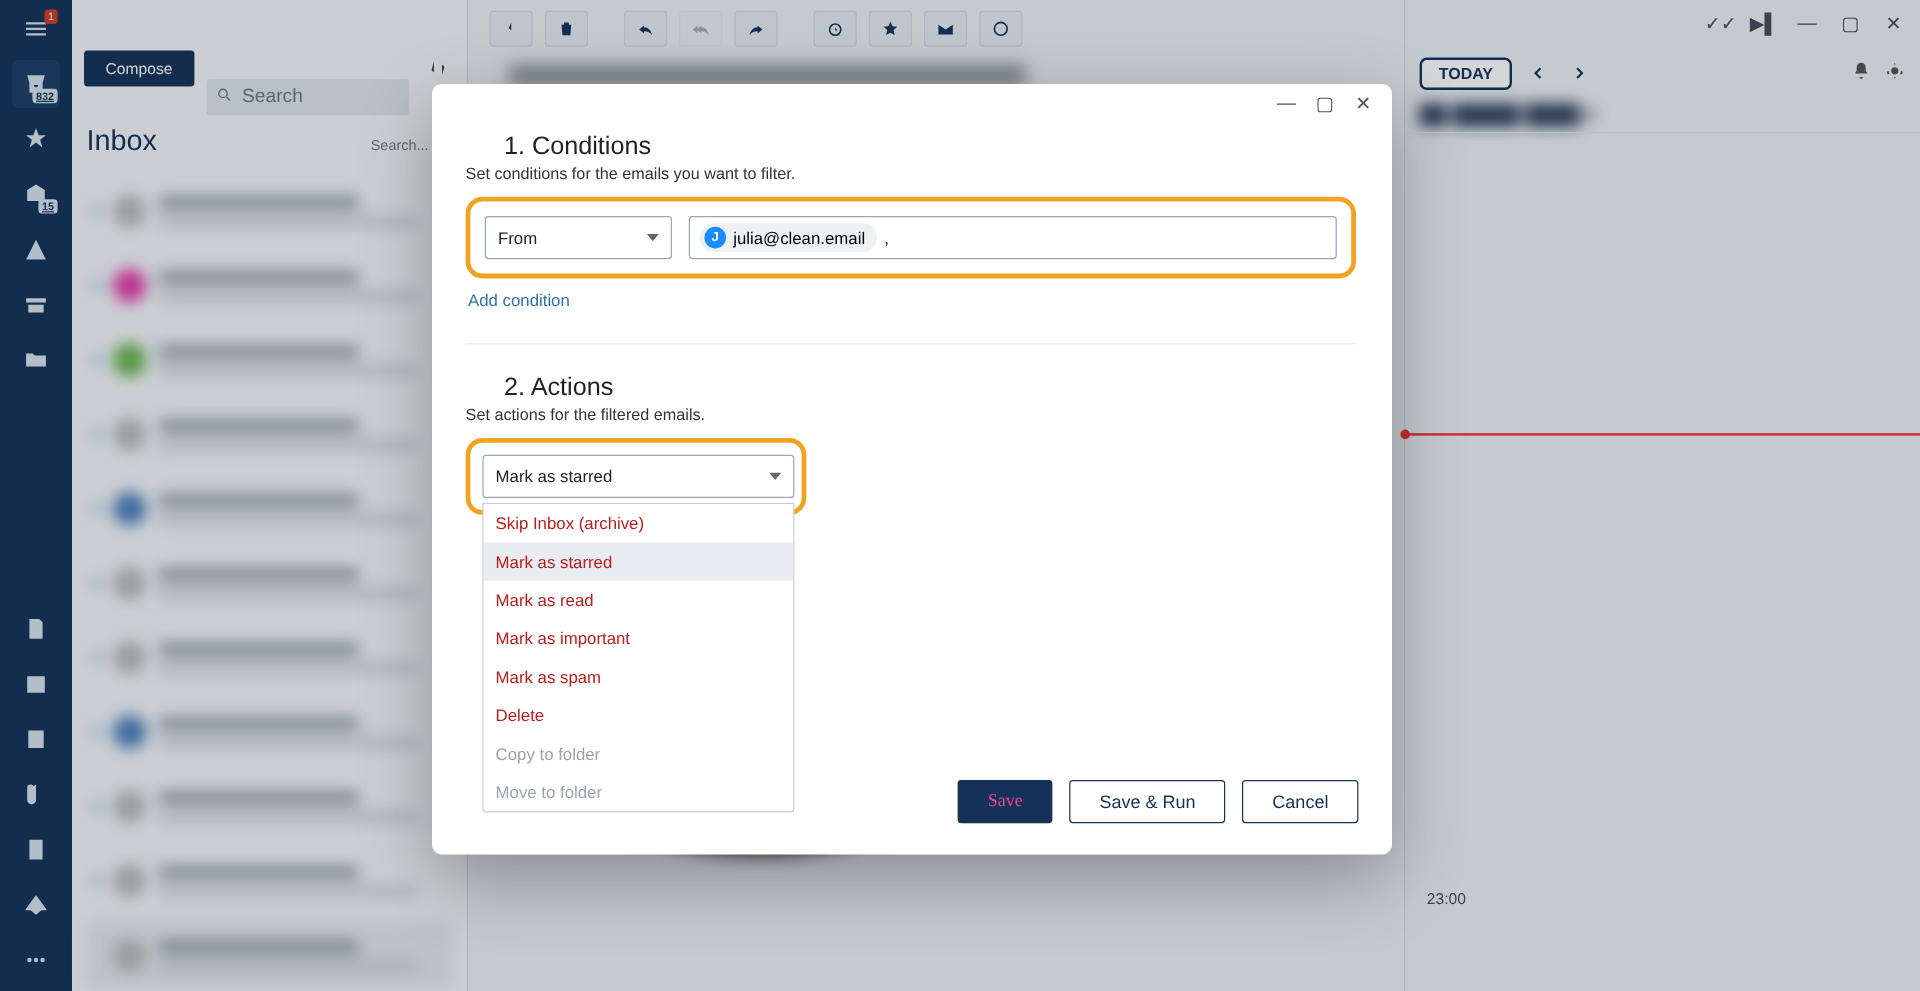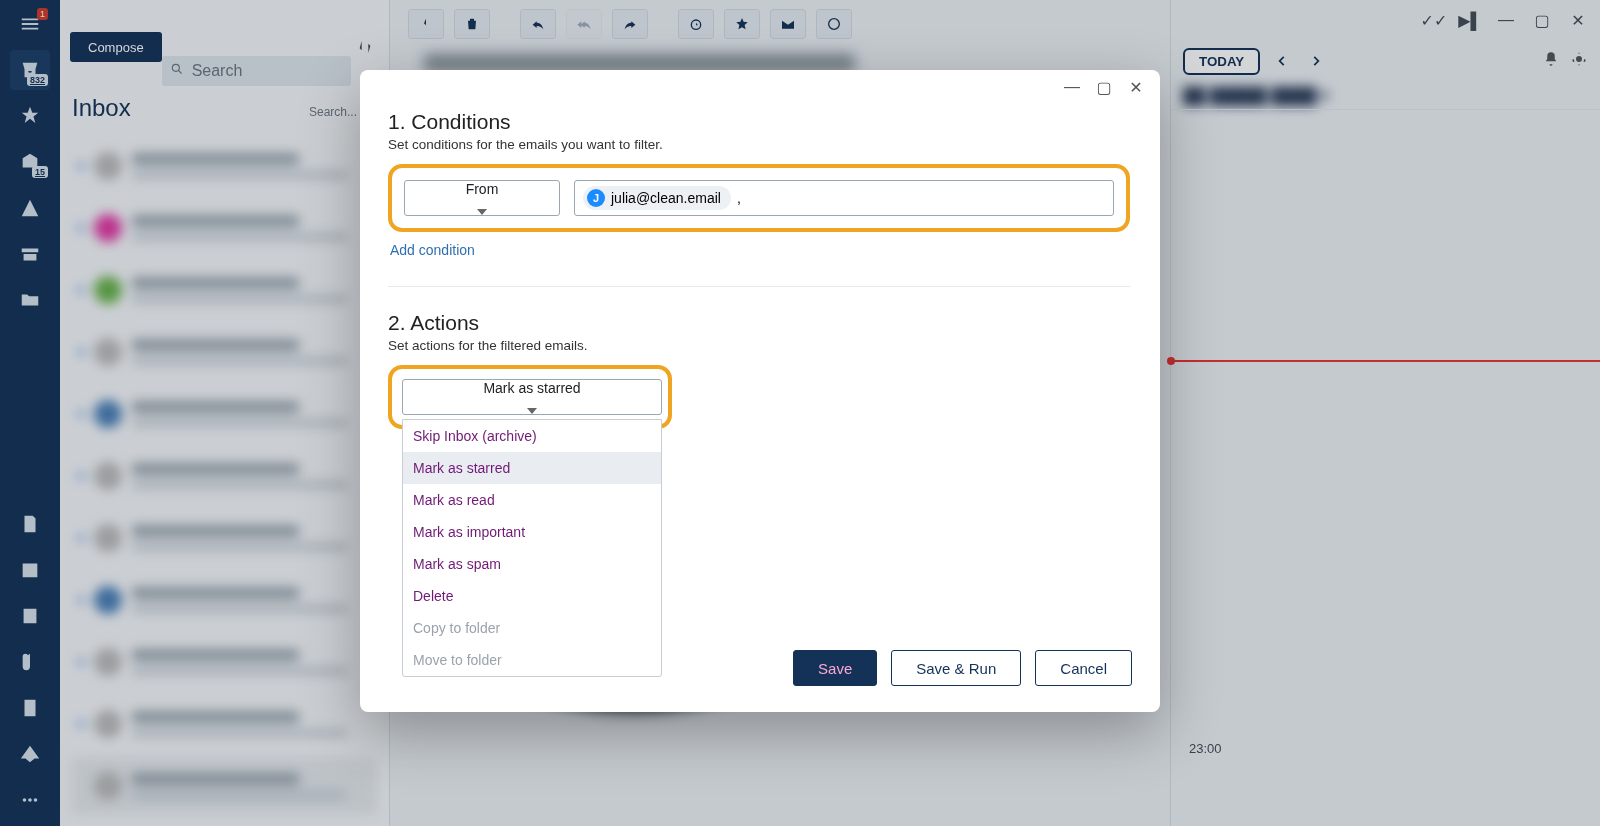--- a/index.html
+++ b/index.html
@@ -26,21 +26,21 @@
   .app{position:absolute;inset:0;display:flex;filter:blur(0px);}
   .sidebar{width:60px;background:var(--navy);display:flex;flex-direction:column;align-items:center;padding-top:4px;color:#d9e3ee;gap:6px;}
   .side-ico{width:40px;height:40px;display:flex;align-items:center;justify-content:center;position:relative;border-radius:4px;}
   .side-ico svg{width:22px;height:22px;fill:#d9e3ee;}
   .side-ico.active{background:var(--navy2);}
   .badge{position:absolute;top:4px;right:2px;background:var(--red);color:#fff;font-size:9px;border-radius:3px;padding:0 3px;line-height:12px;}
   .badge-box{position:absolute;bottom:4px;right:2px;background:#d9e3ee;color:var(--navy);font-size:9px;border-radius:3px;padding:0 3px;line-height:12px;font-weight:600;text-decoration:underline;}
   .side-bottom{margin-top:auto;display:flex;flex-direction:column;align-items:center;gap:6px;margin-bottom:6px;}
 
   .left-pane{width:330px;background:#f6f8fb;display:flex;flex-direction:column;border-right:1px solid #d5dde6;}
-  .top-row{display:flex;align-items:center;padding:8px 10px 2px 10px;}
+  .top-row{display:flex;gap:10px;align-items:center;padding:18px 10px 2px 10px;}
   .compose{background:var(--navy);color:#fff;border:none;height:30px;padding:0 18px;border-radius:3px;font-size:13px;}
   .search{flex:1;height:30px;background:#dfe6ed;border:none;border-radius:3px;display:flex;align-items:center;padding:0 8px;gap:8px;color:#6b7782;margin-top:48px;}
   .search svg{width:14px;height:14px;fill:#6b7782;}
   .sort{width:28px;height:28px;display:flex;align-items:center;justify-content:center;}
   .inbox-head{display:flex;align-items:baseline;justify-content:space-between;padding:6px 12px 4px 12px;}
   .inbox-title{color:var(--navy);font-size:24px;font-weight:400;}
   .sync{font-size:12px;color:#6d7a86;display:flex;align-items:center;gap:6px;}
   .msg-list{flex:1;overflow:hidden;filter:blur(6px);padding:6px 4px;}
   .msg{height:56px;margin:6px 8px;border-radius:3px;display:flex;align-items:center;gap:10px;padding:0 6px;}
   .msg .dot{width:6px;height:6px;border-radius:50%;background:#3d7bd1;flex-shrink:0;}
@@ -72,44 +72,44 @@
   .cal-body{flex:1;position:relative;border-top:1px solid #e1e7ee;}
   .cal-redline{position:absolute;left:0;right:0;top:250px;height:2px;background:#e33;}
   .cal-redline::before{content:"";position:absolute;left:-4px;top:-3px;width:8px;height:8px;border-radius:50%;background:#e33;}
   .cal-time{position:absolute;left:18px;bottom:70px;font-size:13px;color:#454c55;}
 
   
   .dialog{position:absolute;left:360px;top:70px;width:800px;height:642px;background:#fff;border-radius:8px;box-shadow:var(--shadow);z-index:500;display:flex;flex-direction:column;padding:0;}
   .dlg-titlebar{height:34px;display:flex;justify-content:flex-end;align-items:center;gap:16px;padding-right:16px;color:#555;}
   .dlg-titlebar span{width:16px;height:16px;display:flex;align-items:center;justify-content:center;cursor:pointer;}
   .dlg-body{padding:0 30px 0 28px;display:flex;flex-direction:column;gap:0;}
-  .sec-title{font-size:21px;color:#222;font-weight:400;margin-top:6px;}
+  .sec-title{font-size:21px;color:#222;font-weight:400;margin-top:6px;margin-left:32px;}
   .sec-sub{font-size:13.5px;color:#333;margin-top:3px;margin-bottom:12px;}
 
   .hl-box{border:4px solid var(--highlight);border-radius:14px;padding:12px 12px;}
   .cond-row{display:flex;gap:14px;align-items:center;}
-  .select{width:156px;height:36px;border:1px solid var(--border-dark);border-radius:3px;display:flex;align-items:center;justify-content:space-between;padding:0 10px;font-size:14px;color:#222;position:relative;background:#fff;flex-direction:column;}
+  .select{width:156px;height:36px;border:1px solid var(--border-dark);border-radius:3px;display:flex;align-items:center;justify-content:space-between;padding:0 10px;font-size:14px;color:#222;position:relative;background:#fff;}
   .select.wide{width:260px;}
   .select .caret{width:0;height:0;border-left:5px solid transparent;border-right:5px solid transparent;border-top:6px solid #666;}
   .chip-input{flex:1;height:36px;border:1px solid var(--border-dark);border-radius:3px;display:flex;align-items:center;padding:0 8px;gap:6px;font-size:14px;}
   .chip{background:#eef1f4;border-radius:16px;display:flex;align-items:center;gap:6px;padding:3px 10px 3px 4px;}
   .chip .ci{width:18px;height:18px;border-radius:50%;background:#1a8cff;color:#fff;font-size:11px;display:flex;align-items:center;justify-content:center;font-weight:600;}
   .add-link{font-size:14px;color:var(--link);margin-top:10px;margin-left:2px;}
   .divider{height:1px;background:#e6eaee;margin:28px 0 18px 0;}
 
   .actions-hl{border:4px solid var(--highlight);border-radius:14px;padding:10px 10px 10px 10px;width:284px;position:relative;}
   .dropdown{position:relative;}
   .dd-list{position:absolute;left:0;top:40px;width:260px;background:#fff;border:1px solid var(--border);border-radius:0 0 3px 3px;z-index:2;}
-  .dd-item{padding:8px 10px;font-size:14px;color:#701a75;}
+  .dd-item{padding:8px 10px;font-size:14px;color:#b91c1c;}
   .dd-item.sel{background:#e9edf1;}
   .dd-item.dis{color:#9aa3ac;}
 
   .dlg-footer{margin-top:auto;display:flex;justify-content:flex-end;gap:14px;padding:0 28px 26px 28px;}
   .ftr-btn{height:36px;padding:0 24px;border-radius:3px;font-size:15px;border:1.5px solid var(--navy);background:#fff;color:var(--navy);display:flex;align-items:center;}
-  .ftr-btn.primary{background:var(--navy);color:#f9a8d4;}
+  .ftr-btn.primary{background:var(--navy);color:#ec4899;font-family:Liberation Serif, serif;}
 </style>
 </head>
 <body>
 
 <div class="app">
   <div class="sidebar">
     <div class="side-ico">
       <svg viewBox="0 0 24 24">
           <path d="M3 6h18v2H3zM3 11h18v2H3zM3 16h18v2H3z"></path>
         </svg>

